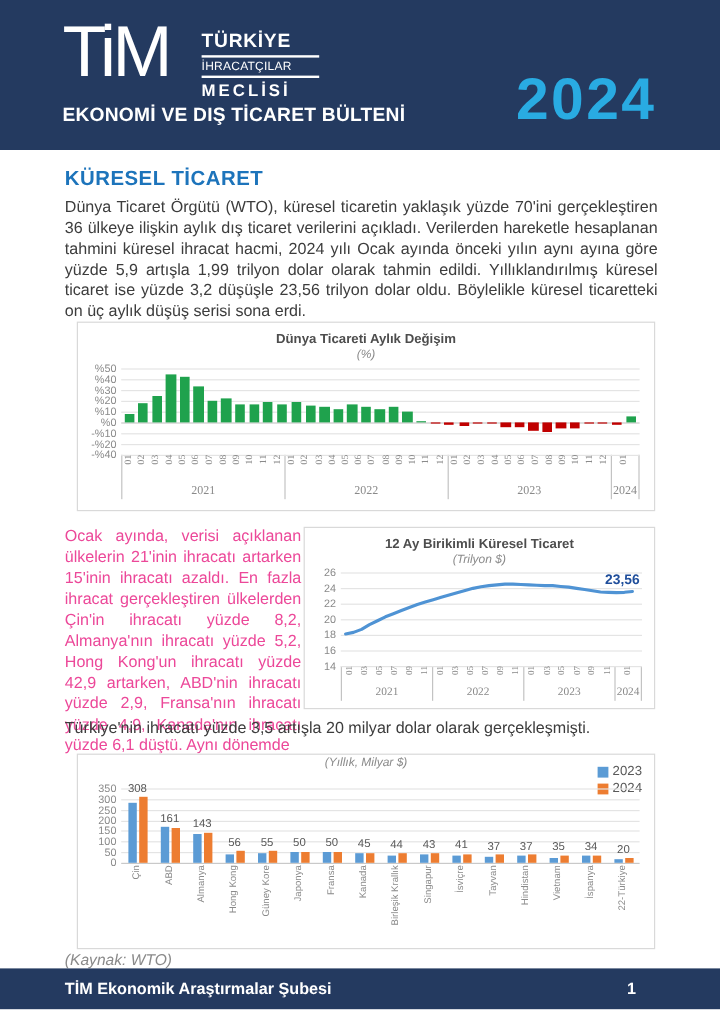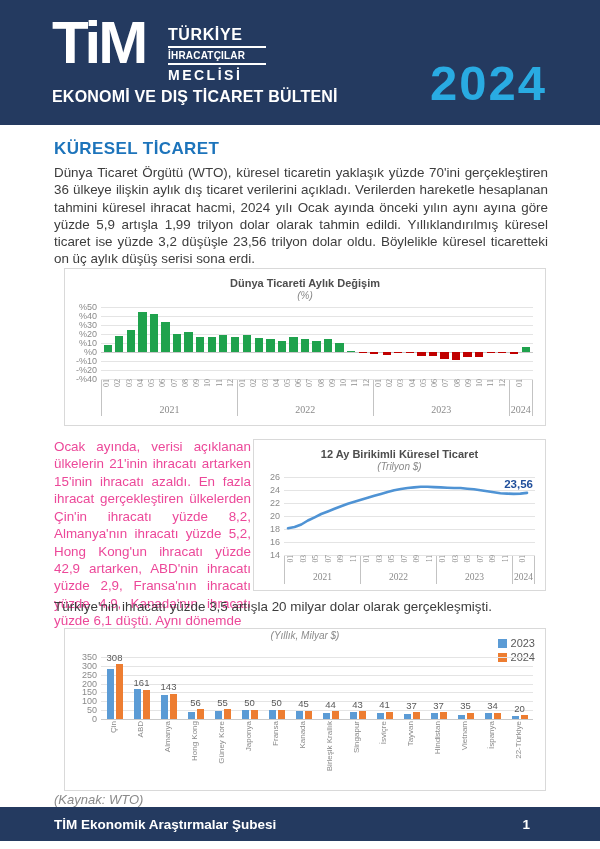--- a/index.html
+++ b/index.html
@@ -1,25 +1,25 @@
 <!DOCTYPE html>
 <html><head>
 <meta charset="utf-8">
 <style>
   html,body{margin:0;padding:0;background:#ffffff;}
   #page{position:relative;width:600px;height:849px;background:#ffffff;overflow:hidden;
         font-family:"Liberation Sans",sans-serif;}
 
   
   .header{position:absolute;left:0;top:0;width:600px;height:125px;background:#243a60;}
-  .logo-tim{position:absolute;left:52px;top:8px;color:#fff;font-size:60px;font-weight:700;letter-spacing:-3px;}
+  .logo-tim{position:absolute;left:52px;top:8px;color:#fff;font-size:60px;font-weight:400;letter-spacing:-3px;}
   .org{position:absolute;left:168px;top:26px;width:98px;color:#fff;text-align:left;}
   .org-l1{font-size:16px;font-weight:bold;letter-spacing:.6px;}
   .org-div{border-top:2px solid #fff;margin:2px 0;}
-  .org-l2{font-size:10px;font-weight:bold;letter-spacing:.2px;}
+  .org-l2{font-size:10px;font-weight:normal;letter-spacing:.2px;}
   .org-l3{font-size:14px;font-weight:bold;letter-spacing:2.5px;}
   .bulletin{position:absolute;left:52px;top:88px;color:#fff;font-size:16px;font-weight:bold;letter-spacing:.2px;}
   .month-big{position:absolute;right:53px;top:16px;color:#fff;font-size:37px;font-weight:800;letter-spacing:2px;}
   .year-big{position:absolute;right:53px;top:55px;color:#29abe2;font-size:49px;font-weight:800;letter-spacing:2px;}
 
   
   .sec-title{position:absolute;left:54px;top:139px;font-size:17px;font-weight:bold;color:#1d74bb;letter-spacing:.4px;}
   .para1{position:absolute;left:54px;top:164px;width:494px;font-size:13.4px;line-height:1.29;color:#3d3d3d;text-align:justify;}
   .para2{position:absolute;left:54px;top:438px;width:197px;font-size:13.4px;line-height:1.3;color:#ec4899;text-align:justify;}
   .para2-tail{position:absolute;left:54px;top:599px;width:494px;font-size:13.4px;color:#3d3d3d;}

